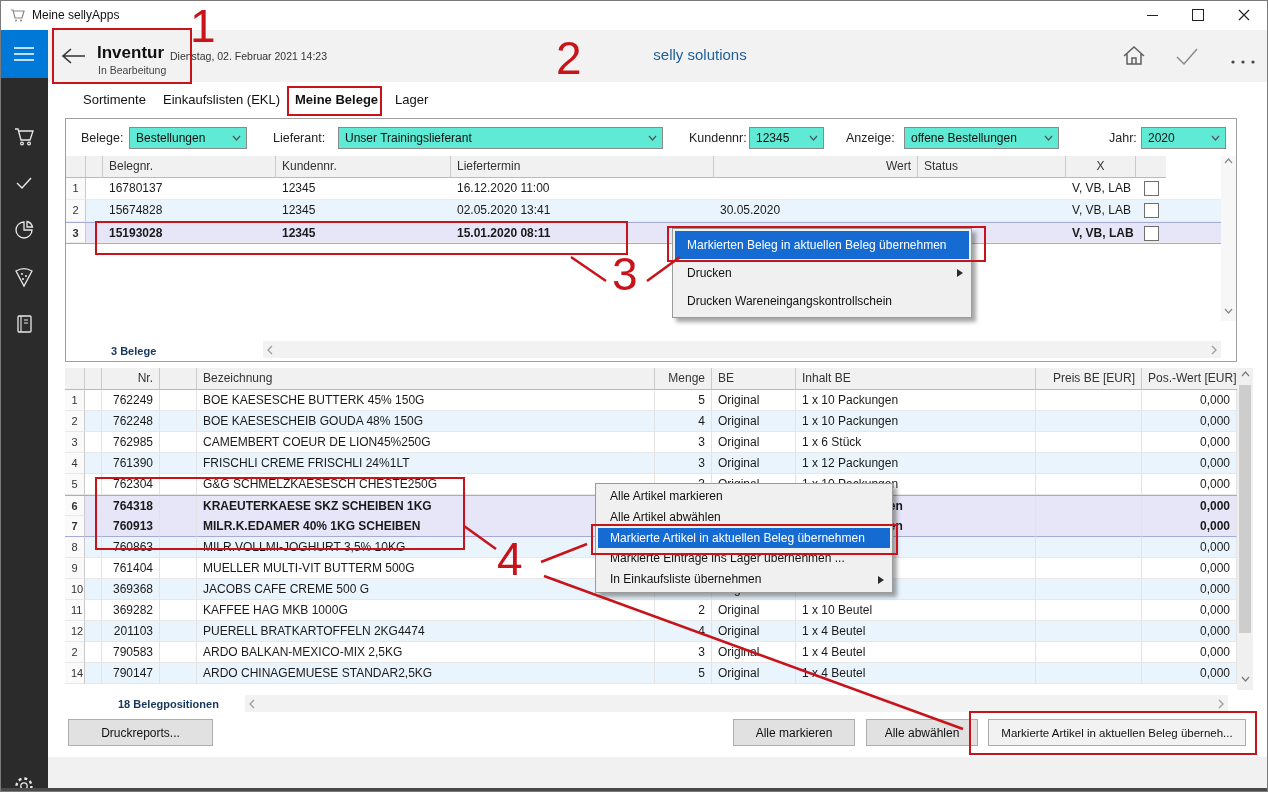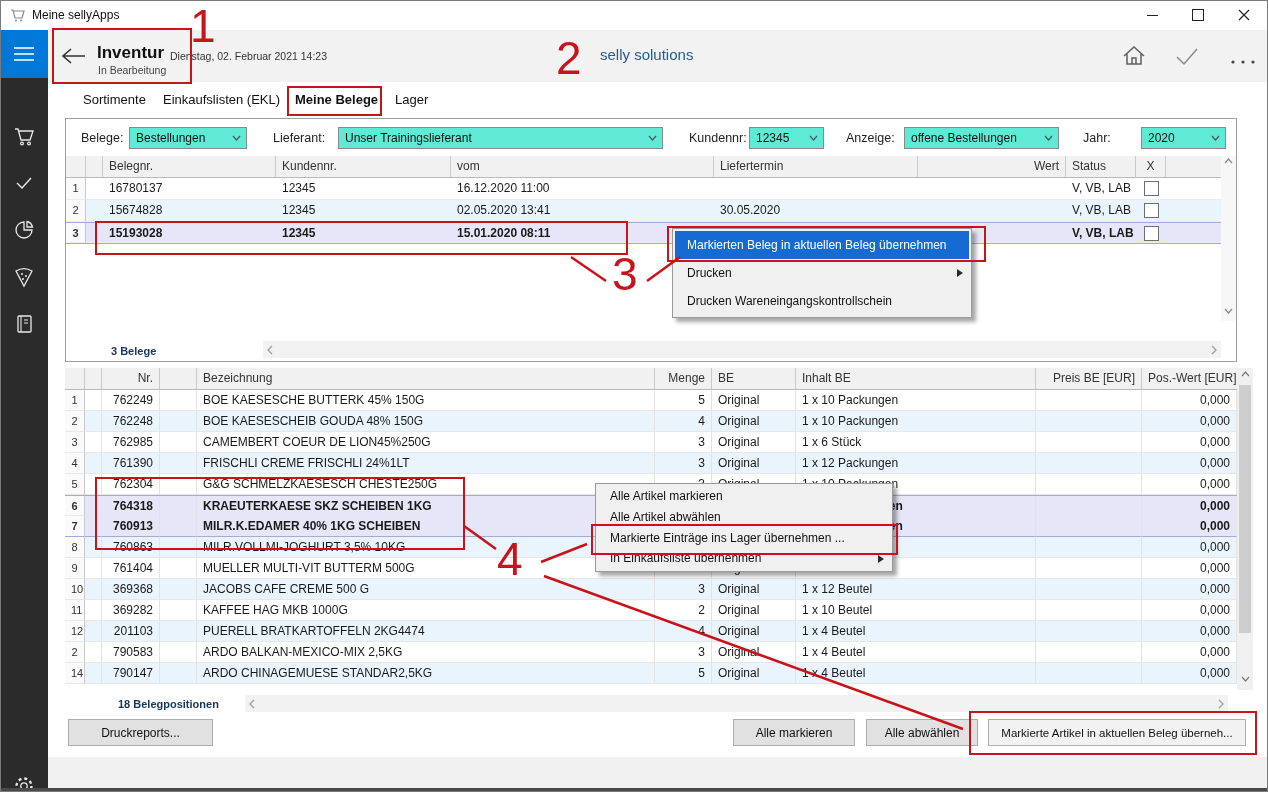--- a/index.html
+++ b/index.html
@@ -13,21 +13,21 @@
   
   #sidebar{left:0;top:30px;width:48px;height:762px;background:#2b2b2b;}
   #hamburger{left:0;top:0;width:48px;height:48px;background:#0078d7;display:flex;align-items:center;justify-content:center;}
   .sideicon{left:12px;width:24px;height:24px;}
   
   #appheader{left:48px;top:30px;width:1220px;height:52px;background:#f2f2f2;}
   #backarrow{left:12px;top:12px;width:28px;height:28px;}
   #pagetitle{left:49px;top:13px;font-size:17px;font-weight:bold;color:#111;}
   #pagedatetime{left:122px;top:20px;font-size:10.5px;color:#333;}
   #pagestatus{left:50px;top:34px;font-size:10.5px;color:#444;}
-  #brand{left:552px;top:16px;width:200px;font-size:15px;color:#205e97;}
+  #brand{left:552px;top:16px;width:200px;text-align:center;font-size:15px;color:#205e97;}
   .hdricon{top:12px;width:28px;height:28px;}
   
   #tabsrow{left:48px;top:82px;width:1220px;height:36px;background:#fff;}
   .tab{position:absolute;top:10px;font-size:13px;color:#111;cursor:default;}
   .tab.active{font-weight:bold;}
   
   #contentbg{left:48px;top:118px;width:1220px;height:639px;background:#fff;}
   #bottomstrip{left:48px;top:757px;width:1220px;height:31px;background:#f1f1f1;}
   #bottomedge{left:0;top:788px;width:1268px;height:4px;background:#4a4a4a;}
   
@@ -214,34 +214,33 @@
           <path d="M1 1l3.5 4L8 1" fill="none" stroke="#555" stroke-width="1.2"></path>
         </svg>
       </div>
       <span class="flabel" style="left: 780px;">Anzeige:</span>
       <div class="combo" style="left: 838px; width: 155px;">
         <span class="val">offene Bestellungen</span>
         <svg width="9" height="6" viewBox="0 0 9 6">
           <path d="M1 1l3.5 4L8 1" fill="none" stroke="#555" stroke-width="1.2"></path>
         </svg>
       </div>
-      <span class="flabel" style="left: 1017px; text-align: center;">Jahr:</span>
+      <span class="flabel" style="left: 1043px; text-align: center;">Jahr:</span>
       <div class="combo" style="left: 1075px; width: 85px; padding-left: 44px;">
         <span class="val">2020</span>
         <svg width="9" height="6" viewBox="0 0 9 6">
           <path d="M1 1l3.5 4L8 1" fill="none" stroke="#555" stroke-width="1.2"></path>
         </svg>
       </div>
     </div>
   <div id="uhead">
     <div class="hcell c"></div>
     <div class="hcell"></div>
     <div class="hcell">Belegnr.</div>
     <div class="hcell">Kundennr.</div>
-    <div class="hcell">vom</div>
     <div class="hcell">Liefertermin</div>
     <div class="hcell r">Wert</div>
     <div class="hcell">Status</div>
     <div class="hcell c">X</div>
     <div class="hcell" style="border-right:none;"></div>
   </div>
   <div id="ubody">
       <div class="urow">
         <div class="cell numc c">1</div>
         <div class="cell cell"></div>
@@ -517,20 +516,21 @@
 <button class="btn" style="left:988px;top:719px;width:258px;font-size:11.5px;background:#f2f2f2;">Markierte Artikel in aktuellen Beleg überneh...</button>
 
 <div class="ctxmenu" id="menu1" style="left:672px;top:228px;width:298px;">
     <div class="mi hl">Markierten Beleg in aktuellen Beleg übernehmen</div>
     <div class="mi">Drucken<span class="subarr"></span></div>
     <div class="mi">Drucken Wareneingangskontrollschein</div>
   </div>
 <div class="ctxmenu" id="menu2" style="left:595px;top:483px;width:296px;">
     <div class="mi">Alle Artikel markieren</div>
     <div class="mi">Alle Artikel abwählen</div>
+    <div class="mi hl">Markierte Artikel in aktuellen Beleg übernehmen</div>
     <div class="mi">Markierte Einträge ins Lager übernehmen ...</div>
     <div class="mi">In Einkaufsliste übernehmen<span class="subarr"></span></div>
   </div>
 
 <svg class="abs" id="annlines">
   <line x1="571" y1="257" x2="606" y2="281" stroke="#c8131b" stroke-width="2.5"></line>
   <line x1="647" y1="281" x2="680" y2="257" stroke="#c8131b" stroke-width="2.5"></line>
   <line x1="464" y1="526" x2="496" y2="549" stroke="#c8131b" stroke-width="2.5"></line>
   <line x1="541" y1="562" x2="587" y2="544" stroke="#c8131b" stroke-width="2.5"></line>
   <line x1="544" y1="576" x2="963" y2="729" stroke="#c8131b" stroke-width="2.5"></line>

